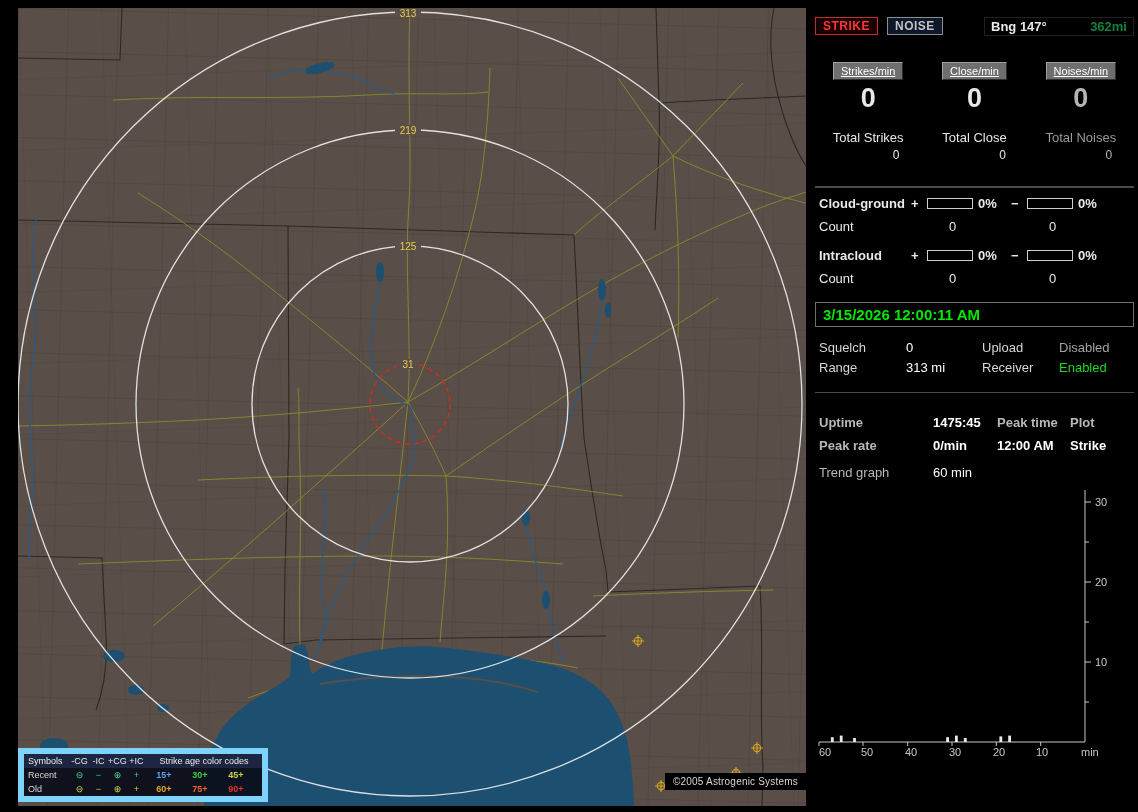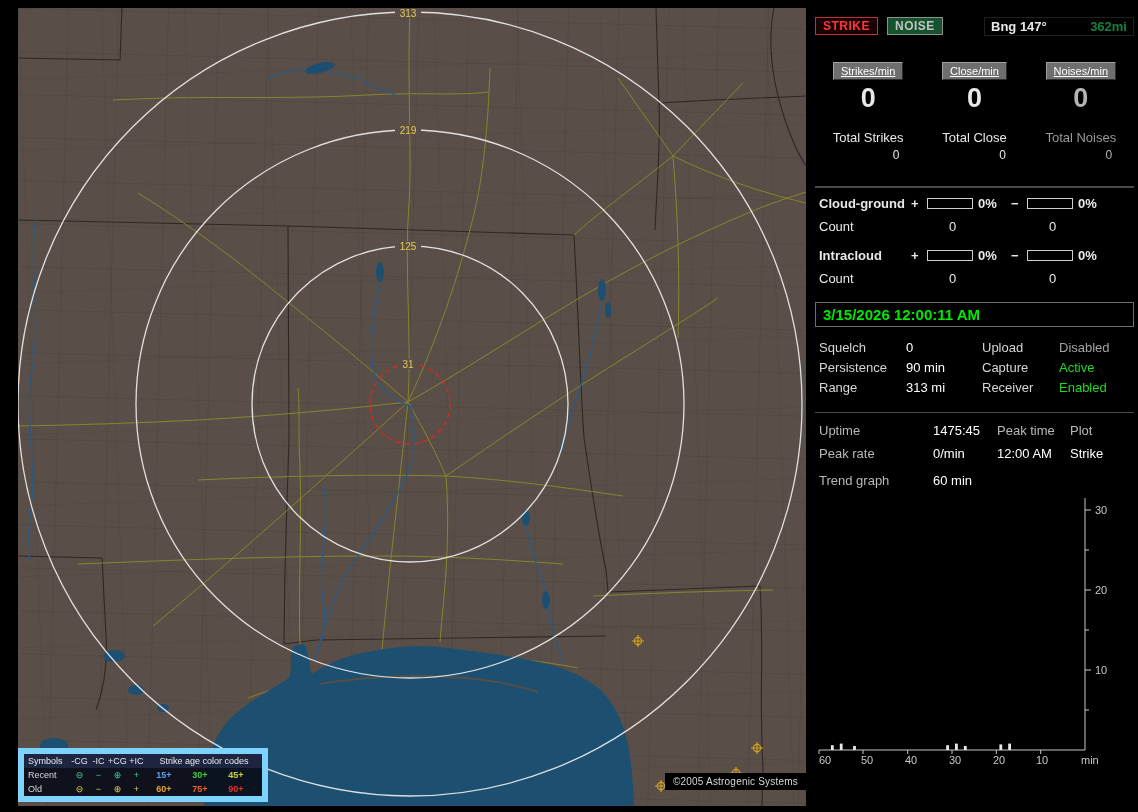--- a/index.html
+++ b/index.html
@@ -31,21 +31,21 @@
   .old { color:#d8d048; }
   .a15{color:#5aa0f0} .a30{color:#3ed03e} .a45{color:#d0d040}
   .a60{color:#e8a428} .a75{color:#e86428} .a90{color:#e83028}
 
   
   .sidebar { position:absolute; left:815px; top:8px; width:319px; height:801px; font-size:13px; }
   .top-row { height:20px; display:flex; align-items:center; gap:9px; margin-top:8px; }
   .btn { font-size:12px; font-weight:bold; letter-spacing:.5px; padding:1px 7px; cursor:default;
          font-family:"Liberation Sans", sans-serif; }
   .btn.strike { background:#1a0202; border:1px solid #c03030; color:#ff3434; }
-  .btn.noise  { background:#14532d; border:1px solid #8e8e8e; color:#c2c2c2; }
+  .btn.noise  { background:#0f172a; border:1px solid #8e8e8e; color:#c2c2c2; }
   .bng-box { margin-left:auto; width:136px; display:flex; justify-content:space-between; align-items:center;
              background:#000; border:1px solid #202020; padding:1px 6px; font-weight:bold; font-size:13px; }
   .bng-dist { color:#15803d; }
 
   .counters { display:flex; margin-top:26px; }
   .counter-col { flex:1; display:flex; flex-direction:column; align-items:center; }
   .counter-btn { background:#6e6e6e; color:#fff; font-size:11px; padding:2px 7px;
                  border-top:1px solid #a0a0a0; border-left:1px solid #a0a0a0;
                  border-bottom:1px solid #2e2e2e; border-right:1px solid #2e2e2e;text-decoration:underline; }
   .big-zero { font-size:27px; font-weight:bold; margin-top:2px; line-height:32px; }
@@ -80,21 +80,21 @@
   .settings { margin-top:13px; }
   .set-row { display:flex; height:20px; padding-left:4px; }
   .s-l1 { width:87px; color:#d6d6d6; }
   .s-v1 { width:76px; color:#fff; }
   .s-l2 { width:77px; color:#d6d6d6; }
   .s-v2 { flex:1; }
   .v-dis { color:#a2a2a2; }
   .v-green { color:#1fd91f; }
 
   .m-div3 { margin-top:12px; }
-  .stats { margin-top:6px; }
+  .stats { margin-top:18px;font-weight:bold; }
   .stat-row { display:flex; align-items:center; height:23px; padding-left:4px; }
   .t-l1 { width:114px; color:#b8b8b8; }
   .t-v1 { width:64px; color:#fff; }
   .t-c3 { width:73px; }
   .t-c4 { flex:1; }
   .lab { color:#b8b8b8; }
   .val { color:#fff; }
 
   .trend-row { display:flex; align-items:center; margin-top:7px; height:16px; padding-left:4px; }
   svg.trend { display:block; margin-top:4px; }
@@ -337,26 +337,20 @@
   <div class="clock-box">3/15/2026 12:00:11 AM</div>
 
   <div class="settings">
     <div class="set-row">
       <span class="s-l1">Squelch</span>
       <span class="s-v1">0</span>
       <span class="s-l2">Upload</span>
       <span class="s-v2 v-dis">Disabled</span>
     </div>
     <div class="set-row">
-      <span class="s-l1">Persistence</span>
-      <span class="s-v1">90 min</span>
-      <span class="s-l2">Capture</span>
-      <span class="s-v2 v-green">Active</span>
-    </div>
-    <div class="set-row">
       <span class="s-l1">Range</span>
       <span class="s-v1">313 mi</span>
       <span class="s-l2">Receiver</span>
       <span class="s-v2 v-green">Enabled</span>
     </div>
   </div>
 
   <div class="divider m-div3"></div>
 
   <div class="stats">

